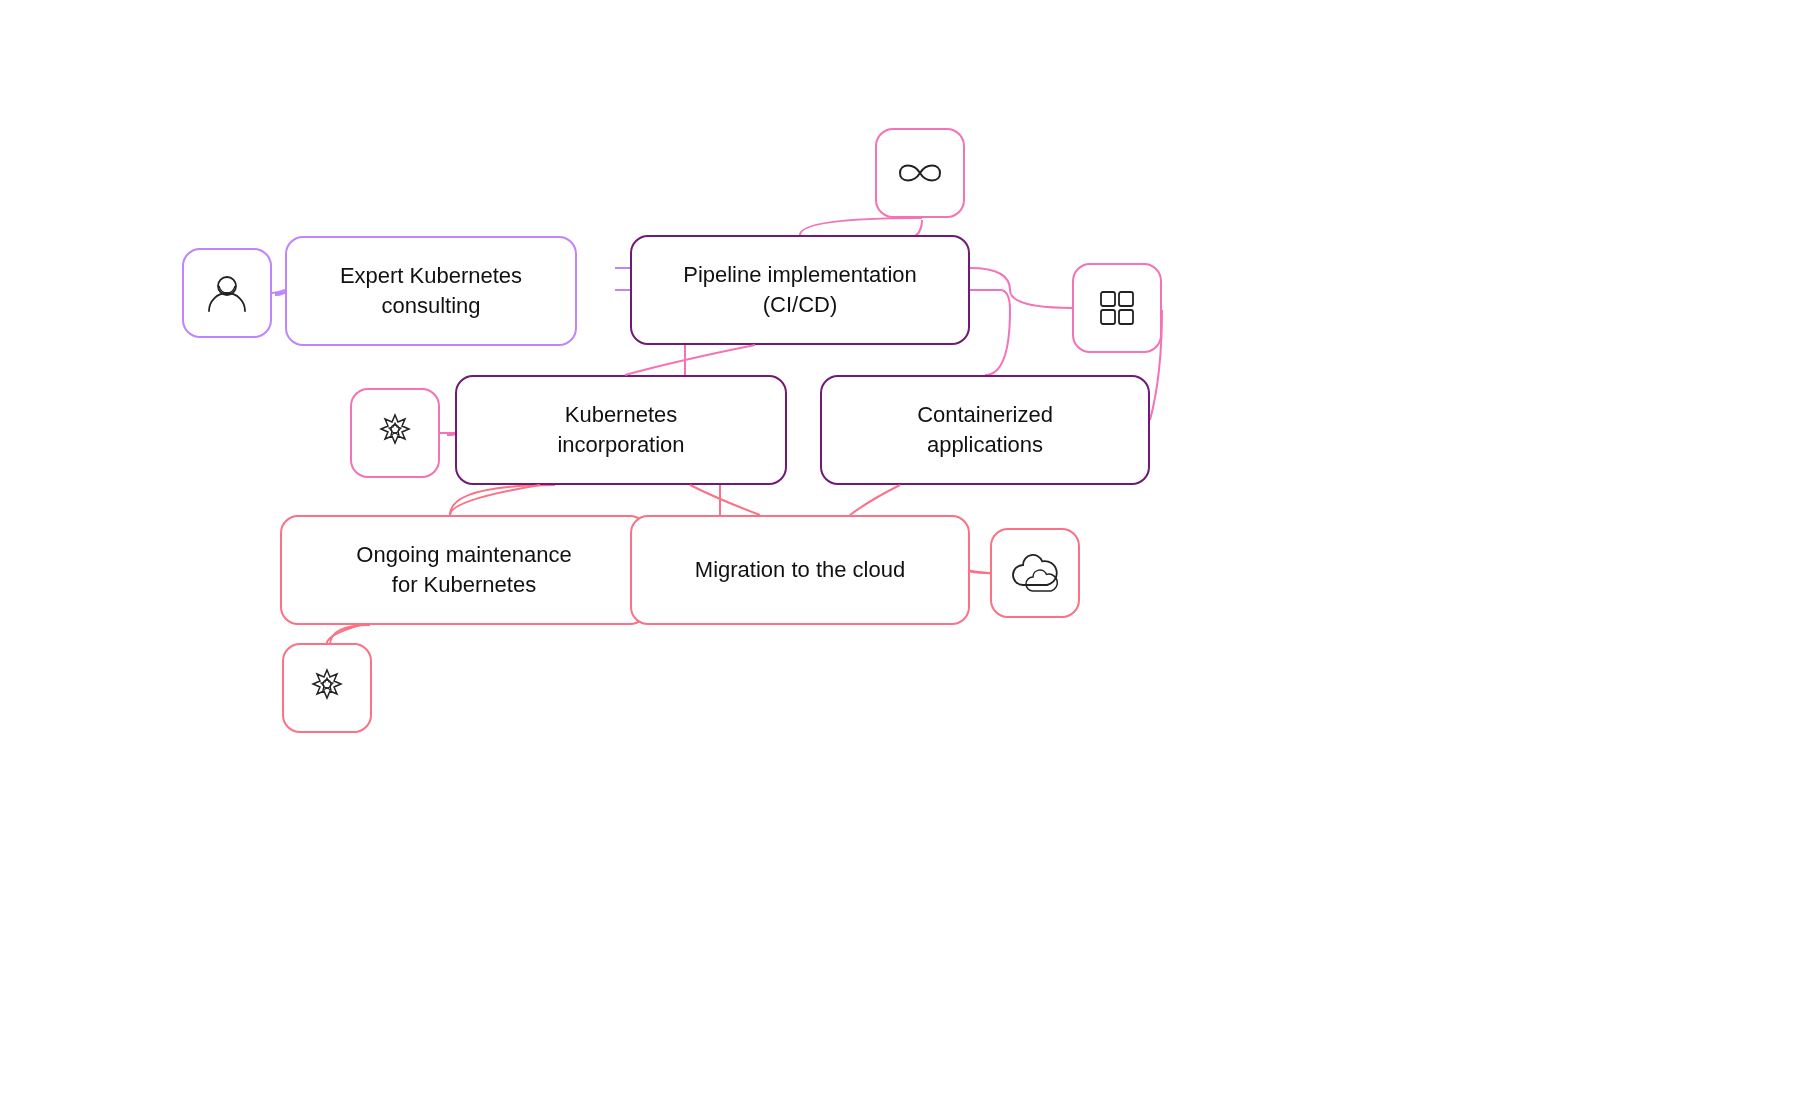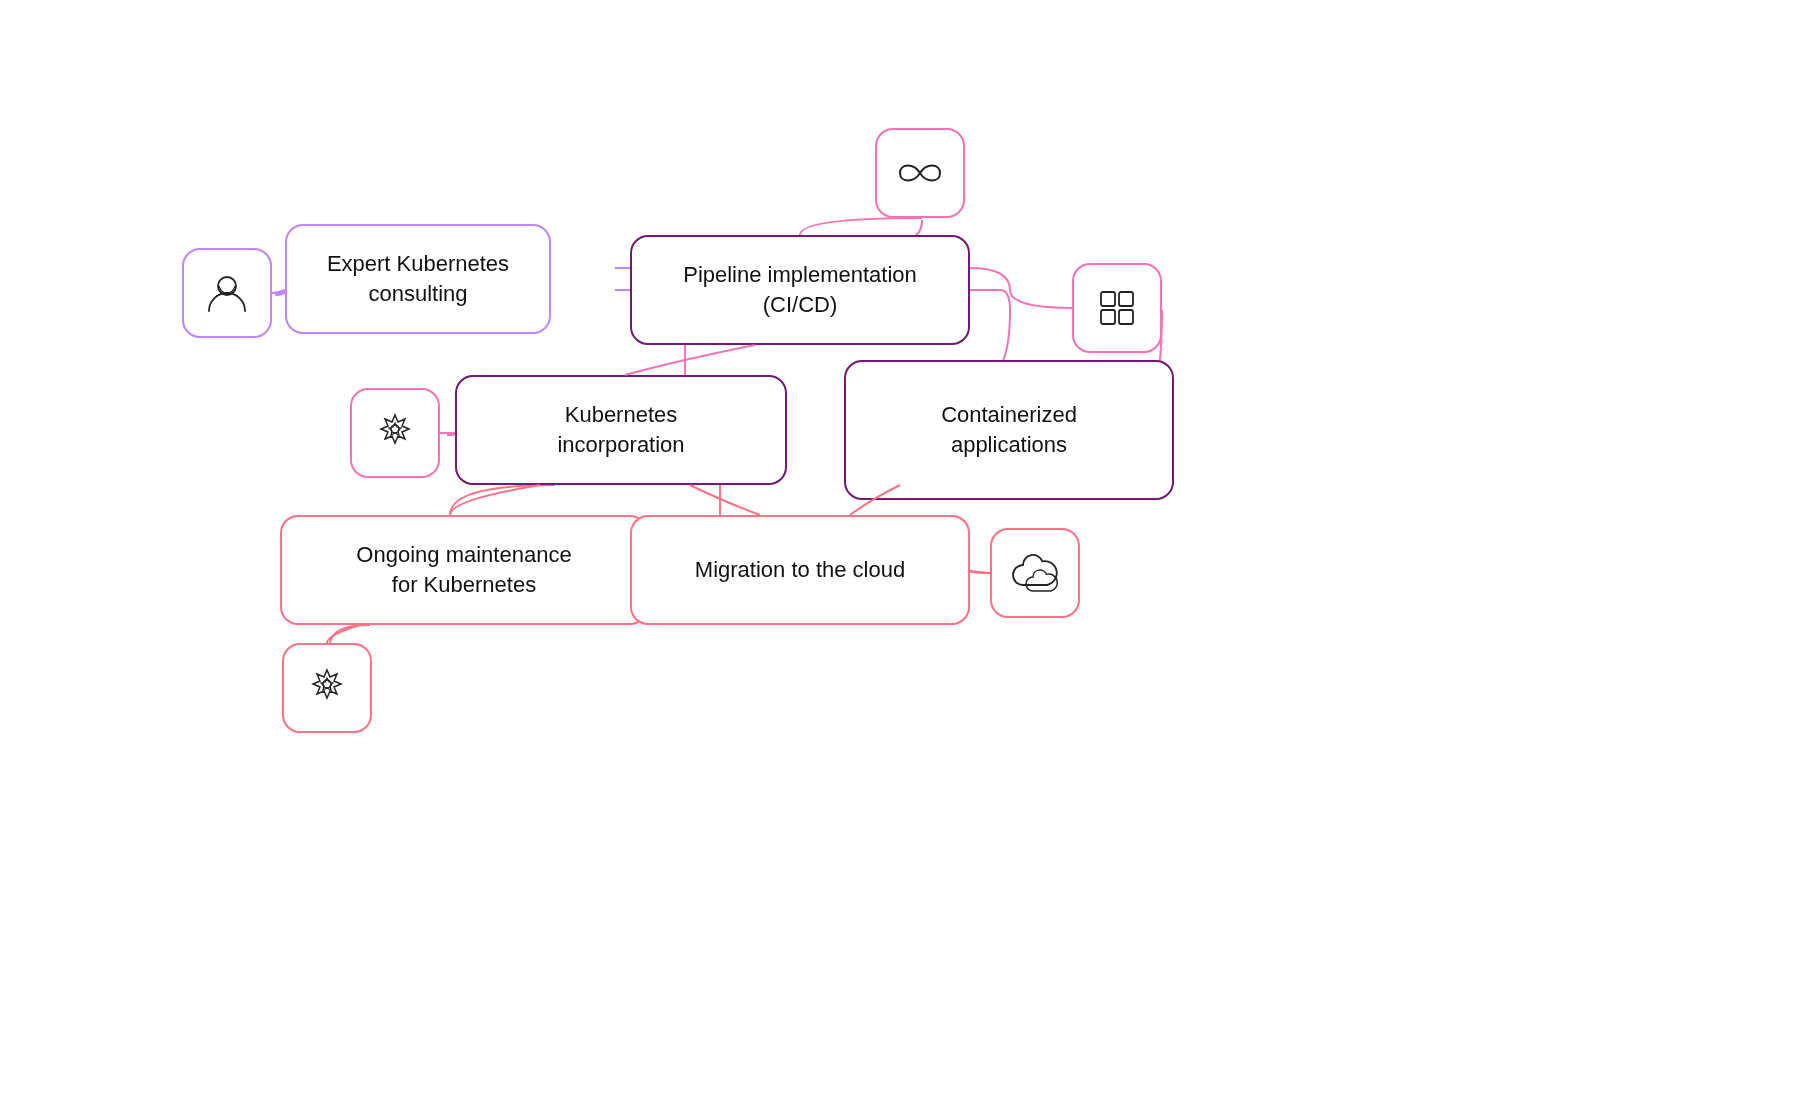--- a/index.html
+++ b/index.html
@@ -120,33 +120,33 @@
 
     <path d="M555 485 Q450 485 450 515" stroke="#fb7185" stroke-width="2" fill="none"></path>
 
     <path d="M720 485 Q720 515 720 515" stroke="#fb7185" stroke-width="2" fill="none"></path>
 
     <path d="M1037 575 Q992 575 965 570" stroke="#fb7185" stroke-width="2" fill="none"></path>
 
     <path d="M330 645 Q330 625 370 625" stroke="#fb7185" stroke-width="2" fill="none"></path>
   </svg>
 
-  <div class="service-box box-purple" style="left:285px; top:224px; width:266px; height:110px;">
+  <div class="service-box box-purple" style="left:285px; top:236px; width:292px; height:110px;">
     <span>Expert Kubernetes<br>consulting</span>
   </div>
 
   <div class="service-box box-pink" style="left:630px; top:235px; width:340px; height:110px;">
     <span>Pipeline implementation<br>(CI/CD)</span>
   </div>
 
   <div class="service-box box-pink" style="left:455px; top:375px; width:332px; height:110px;">
     <span>Kubernetes<br>incorporation</span>
   </div>
 
-  <div class="service-box box-pink" style="left:820px; top:360px; width:330px; height:140px;margin-left:24px;">
+  <div class="service-box box-pink" style="left:820px; top:375px; width:330px; height:110px;">
     <span>Containerized<br>applications</span>
   </div>
 
   <div class="service-box box-salmon" style="left:280px; top:515px; width:368px; height:110px;">
     <span>Ongoing maintenance<br>for Kubernetes</span>
   </div>
 
   <div class="service-box box-salmon" style="left:630px; top:515px; width:340px; height:110px;align-items:center;">
     <span>Migration to the cloud</span>
   </div>

